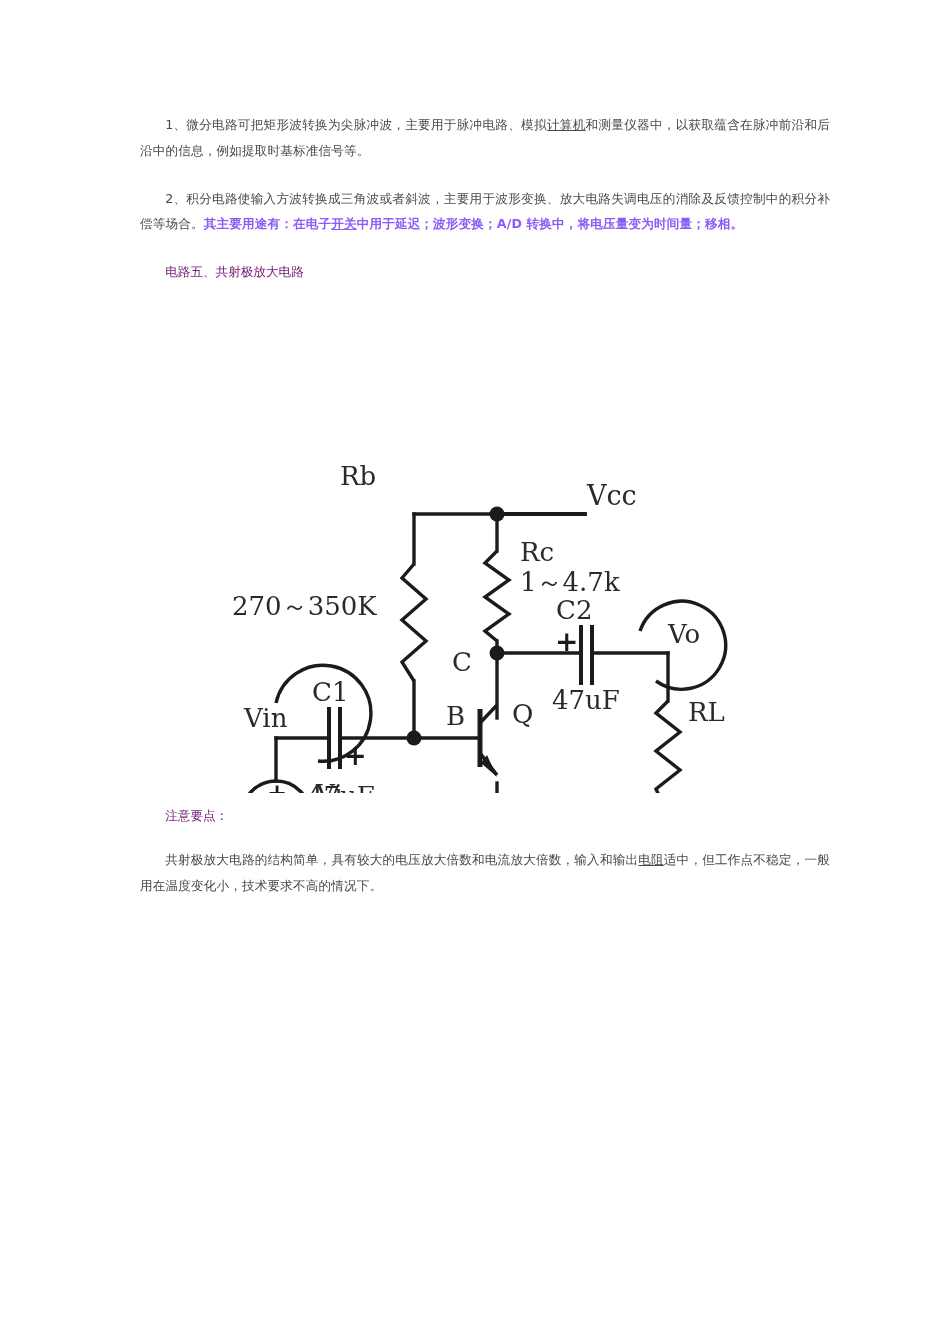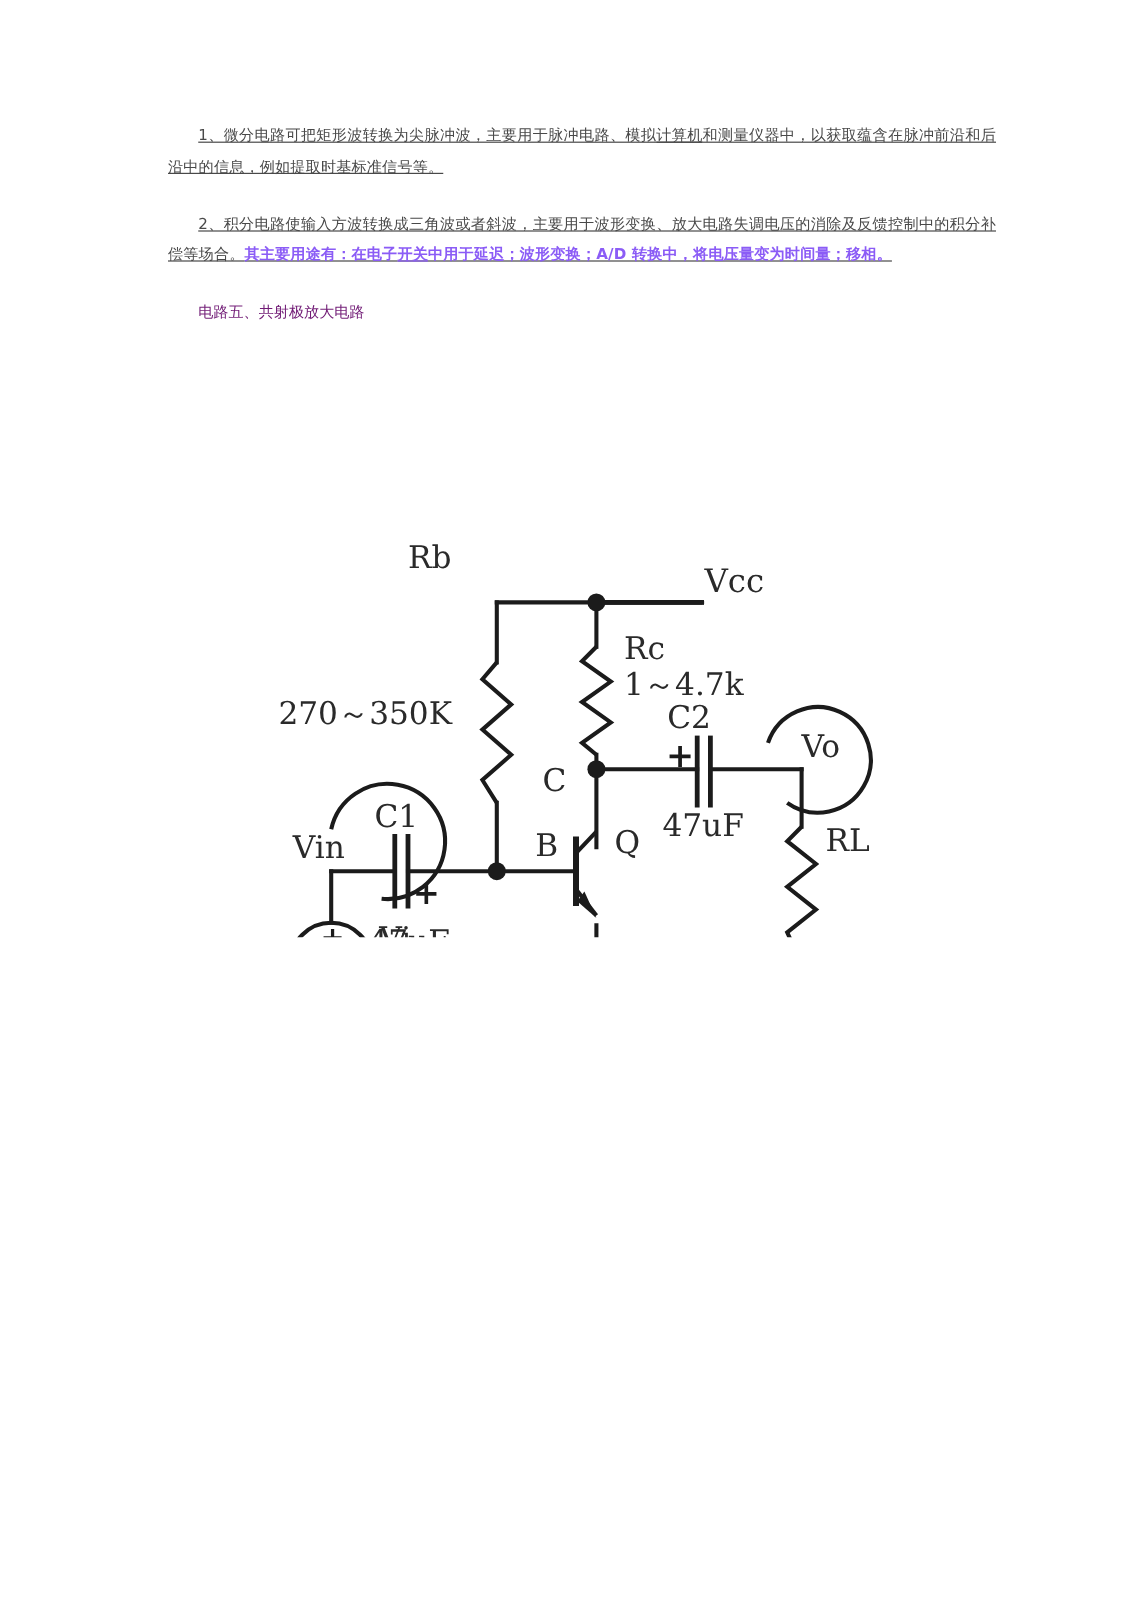--- a/index.html
+++ b/index.html
@@ -22,28 +22,27 @@
     height: 1344px;
     background: #fff;
   }
   .content {
     position: absolute;
     left: 140px;
     top: 100px;
     width: 690px;
   }
   p.para {
-    margin: 0 0 22px 0;
+    margin: 12px 0 22px 0;
     font-size: 12.6px;
     line-height: 2.05;
     color: #494949;
     text-align: justify;
     text-indent: 2em;
     letter-spacing: 0.15px;
-    text-decoration: underline;
   }
   p.heading {
     margin: 0 0 18px 0;
     font-size: 12.6px;
     line-height: 2.05;
     color: #701a75;
     text-indent: 2em;
   }
   .ul-link { text-decoration: underline; }
   .bold-run { font-weight: bold; color: #8b5cf6; }
@@ -198,17 +197,19 @@
           <circle cx="357" cy="350" r="7.5"></circle>
           <circle cx="274" cy="435" r="7.5"></circle>
           <circle cx="136" cy="568" r="7.5"></circle>
           <circle cx="357" cy="568" r="7.5"></circle>
         </g>
 
         <text x="234" y="632" font-family="'DejaVu Serif','Liberation Serif',serif" font-size="31" font-weight="bold" fill="#3a3a3a">5、共射极放大电路</text>
       </svg>
     </div>
 
-
+    <p class="heading">注意要点：</p>
+
+    <p class="para"><span>共射极放大电路的结构简单，具有较大的电压放大倍数和电流放大倍数，输入和输出</span><span class="ul-link">电阻</span><span>适中，但工作点不稳定，一般用在温度变化小，技术要求不高的情况下。</span></p>
 
 
   </div>
 </div>
 
 </body></html>

